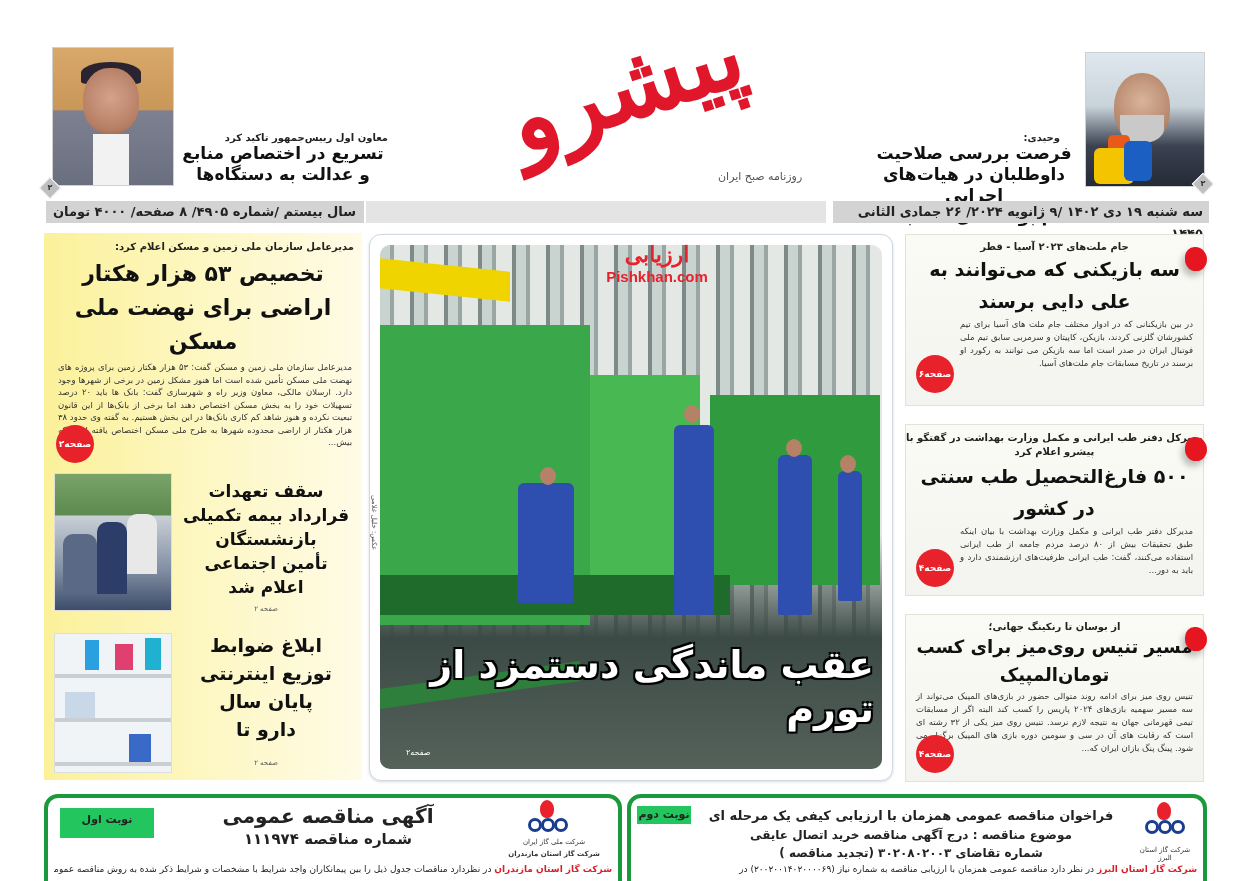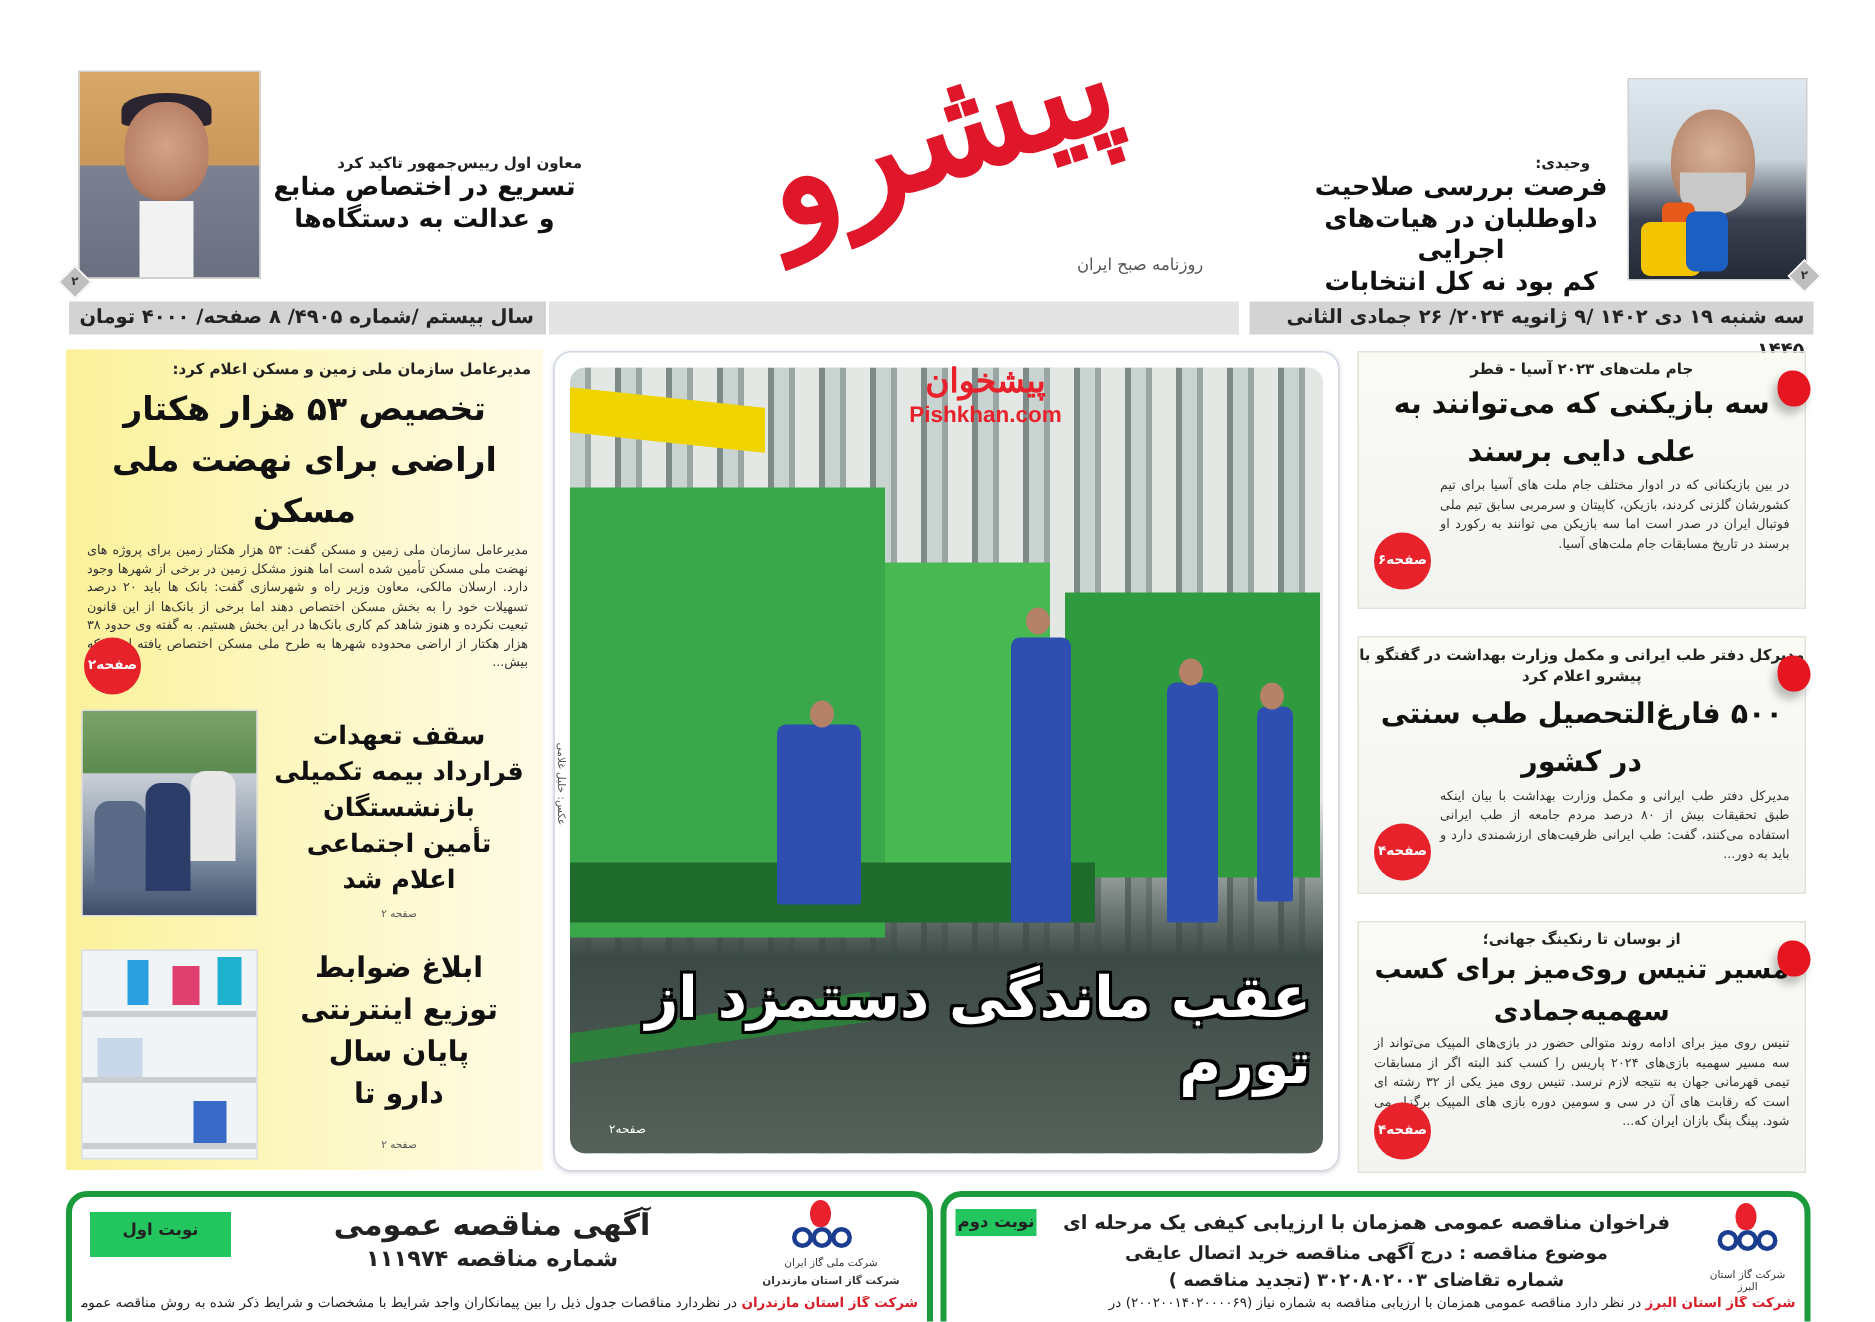--- a/index.html
+++ b/index.html
@@ -52,21 +52,21 @@
   .diamond {
     position: absolute; width: 14px; height: 14px; transform: rotate(45deg);
     background: #bfbfbf; border: 1px solid #fff;
   }
   .diamond span {
     display: block; transform: rotate(-45deg);
     font-size: 8px; line-height: 14px; text-align: center; color:#333; font-weight:bold;
   }
 
   .top-story { position: absolute; text-align: center; }
-  .kicker { font-size: 10px; font-weight: bold; color: #222; }
+  .kicker { font-size: 10px; font-weight: bold; color: #222; margin-top: 28px; }
   .top-title { font-size: 17px; font-weight: bold; line-height: 21px; color: #111; }
 
   .logo-wrap { position: absolute; left: 535px; top: 12px; width: 210px; height: 185px; }
   .logo {
     position: absolute; left: 0; top: 0; width: 210px; text-align: center;
     font-family: "DejaVu Serif", serif;
     color: #e0162b; font-size: 96px; font-weight: bold; line-height: 140px;
     transform: rotate(-18deg);
   }
   .logo-sub {
@@ -252,21 +252,21 @@
   <div class="head">۵۰۰ فارغ‌التحصیل طب سنتی</div>
   <div class="head">در کشور</div>
   <div class="body" style="padding-left:54px;">مدیرکل دفتر طب ایرانی و مکمل وزارت بهداشت با بیان اینکه طبق تحقیقات بیش از ۸۰ درصد مردم جامعه از طب ایرانی استفاده می‌کنند، گفت: طب ایرانی ظرفیت‌های ارزشمندی دارد و باید به دور...</div>
   <div class="page-badge" style="left:10px; top:124px;">صفحه۴</div>
 </div>
 
 <div class="rcard" style="top:614px; height:166px;">
   <div class="pin"></div>
   <div class="kicker">از بوسان تا رنکینگ جهانی؛</div>
   <div class="head" style="font-size:18px; line-height:26px;">مسیر تنیس روی‌میز برای کسب</div>
-  <div class="head" style="font-size:18px; line-height:26px;">سهمیه‌جمادی</div>
+  <div class="head" style="font-size:18px; line-height:26px;">تومان‌المپیک</div>
   <div class="body">تنیس روی میز برای ادامه روند متوالی حضور در بازی‌های المپیک می‌تواند از سه مسیر سهمیه بازی‌های ۲۰۲۴ پاریس را کسب کند البته اگر از مسابقات تیمی قهرمانی جهان به نتیجه لازم نرسد. تنیس روی میز یکی از ۳۲ رشته ای است که رقابت های آن در سی و سومین دوره بازی های المپیک برگزار می شود. پینگ پنگ بازان ایران که...</div>
   <div class="page-badge" style="left:10px; top:120px;">صفحه۴</div>
 </div>
 
 <div class="center-frame">
   <div class="photo-credit">عکس: خلیل غلامی</div>
   <div class="center-photo">
     <div class="yellow-bar" style="left:0; top:20px; width:130px; height:30px; transform:skewY(6deg);"></div>
     <div class="yellow-bar" style="left:400px; top:160px; width:100px; height:20px;"></div>
     <div class="machine" style="left:0; top:80px; width:210px; height:300px; background:#3aa84a;"></div>
@@ -281,21 +281,21 @@
     <div class="worker" style="left:398px; top:210px; width:34px; height:160px;"></div>
     <div class="head-dot" style="left:406px; top:194px;"></div>
     <div class="worker" style="left:458px; top:226px; width:24px; height:130px;"></div>
     <div class="head-dot" style="left:460px; top:210px;"></div>
     <div class="headline-overlay">عقب ماندگی دستمزد از تورم</div>
     <div class="photo-page">صفحه۲</div>
   </div>
 </div>
 
 <div class="watermark">
-  <div class="wm-fa">پیشخوان</div>
+  <div class="wm-fa">ارزیابی</div>
   <div class="wm-en">Pishkhan.com</div>
 </div>
 
 <div class="left-col">
   <div>
     <div class="lead-kicker">مدیرعامل سازمان ملی زمین و مسکن اعلام کرد:</div>
     <div class="lead-title">
       <div>تخصیص ۵۳ هزار هکتار</div>
       <div>اراضی برای نهضت ملی</div>
       <div>مسکن</div>

